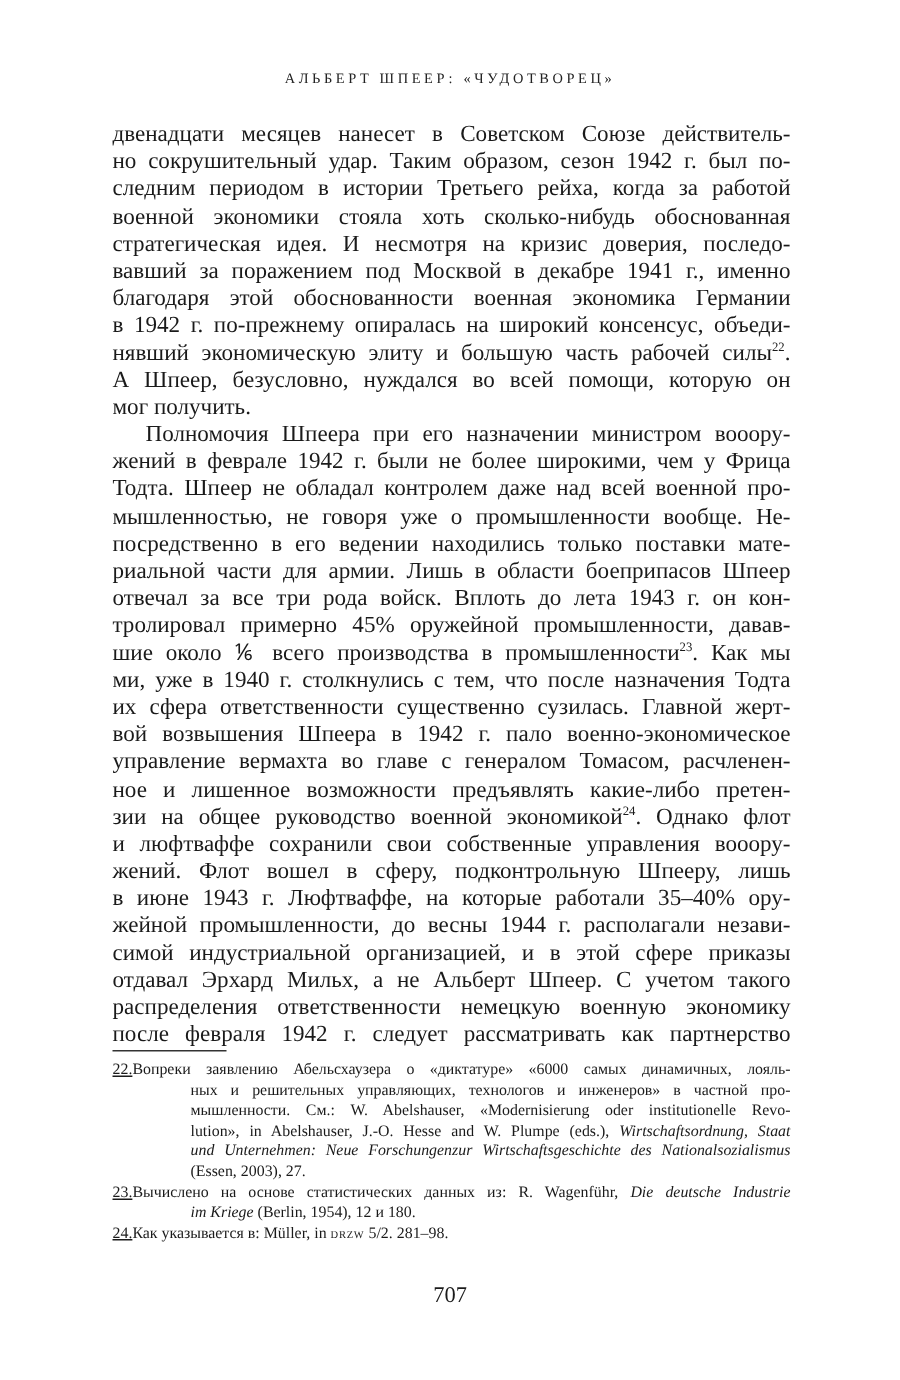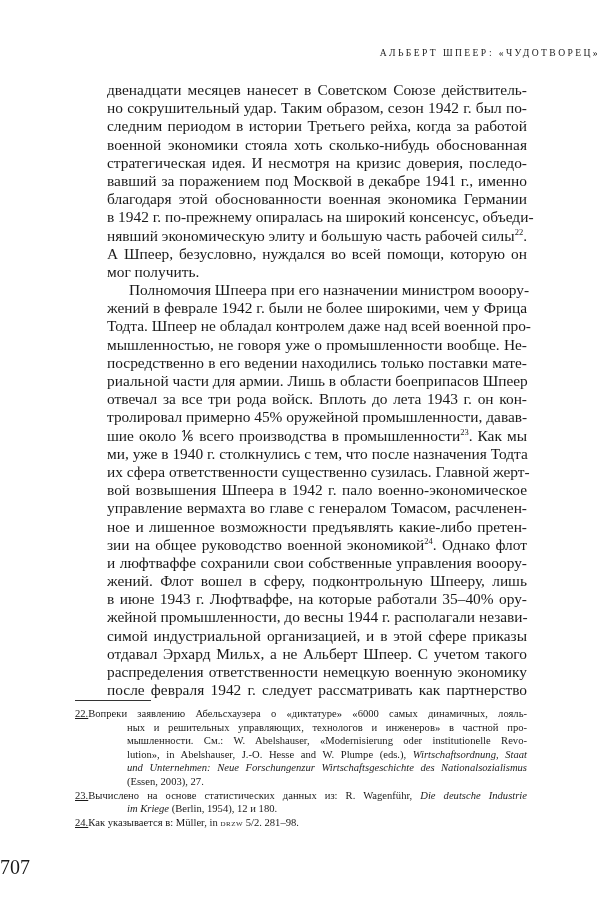--- a/index.html
+++ b/index.html
@@ -3,32 +3,32 @@
 <meta charset="utf-8">
 <style>
   html, body { margin: 0; padding: 0; }
   body {
     width: 600px; height: 920px; background: #ffffff; overflow: hidden;
     position: relative; color: #1a1a1a;
     font-family: "DejaVu Serif", "Liberation Serif", serif;
   }
   .page { position: absolute; left: 0; top: 0; width: 600px; height: 920px; }
   .running-head {
-    position: absolute; top: 47px; left: 0; width: 600px; text-align: right;
+    position: absolute; top: 47px; left: 0; width: 600px; text-align: center;
     font-family: "Liberation Serif", serif;
     font-size: 9.6px; letter-spacing: 2.4px; color: #222;
   }
   .body-text {
     position: absolute; left: 75px; top: 81px; width: 452px;
     font-family: "Liberation Serif", serif;
     font-size: 15.4px; line-height: 18.2px;
   }
   .line {
     display: block; white-space: nowrap; height: 18.2px;
-    text-align: justify; text-align-last: justify; margin-left: 32px;
+    text-align: justify; text-align-last: justify;
   }
   .line.last { text-align-last: left; }
   .line.indent { padding-left: 22px; }
   sup.fn { font-size: 8.5px; vertical-align: 6px; line-height: 0; }
   .rule {
     position: absolute; left: 75px; top: 700px; width: 76px; height: 0;
     border-top: 1px solid #333;
   }
   .footnotes {
     position: absolute; left: 75px; top: 707px; width: 452px;
@@ -38,22 +38,22 @@
   .fn-line {
     display: block; white-space: nowrap; height: 13.6px;
     text-align: justify; text-align-last: justify;
   }
   .fn-line.cont { padding-left: 52px; }
   .fn-line.last { text-align-last: left; }
   .fn-num { display: inline-block; text-decoration: underline; }
   em { font-style: italic; }
   .sc { font-variant: small-caps; letter-spacing: 0.5px; margin-top: 43px; }
   .page-number {
-    position: absolute; top: 856px; left: 0; width: 600px; text-align: left;
-    font-family: "Liberation Serif", serif; font-size: 20px;
+    position: absolute; top: 856px; left: 0; width: 600px; text-align: center;
+    font-family: "Liberation Serif", serif; font-size: 15px;
   }
 </style>
 </head>
 <body>
 
 <div class="page">
   <div class="running-head">АЛЬБЕРТ ШПЕЕР: «ЧУДОТВОРЕЦ»</div>
 
   <div class="body-text" id="body-text">
       <span class="line"><span>двенадцати месяцев нанесет в Советском Союзе действитель-</span></span>

